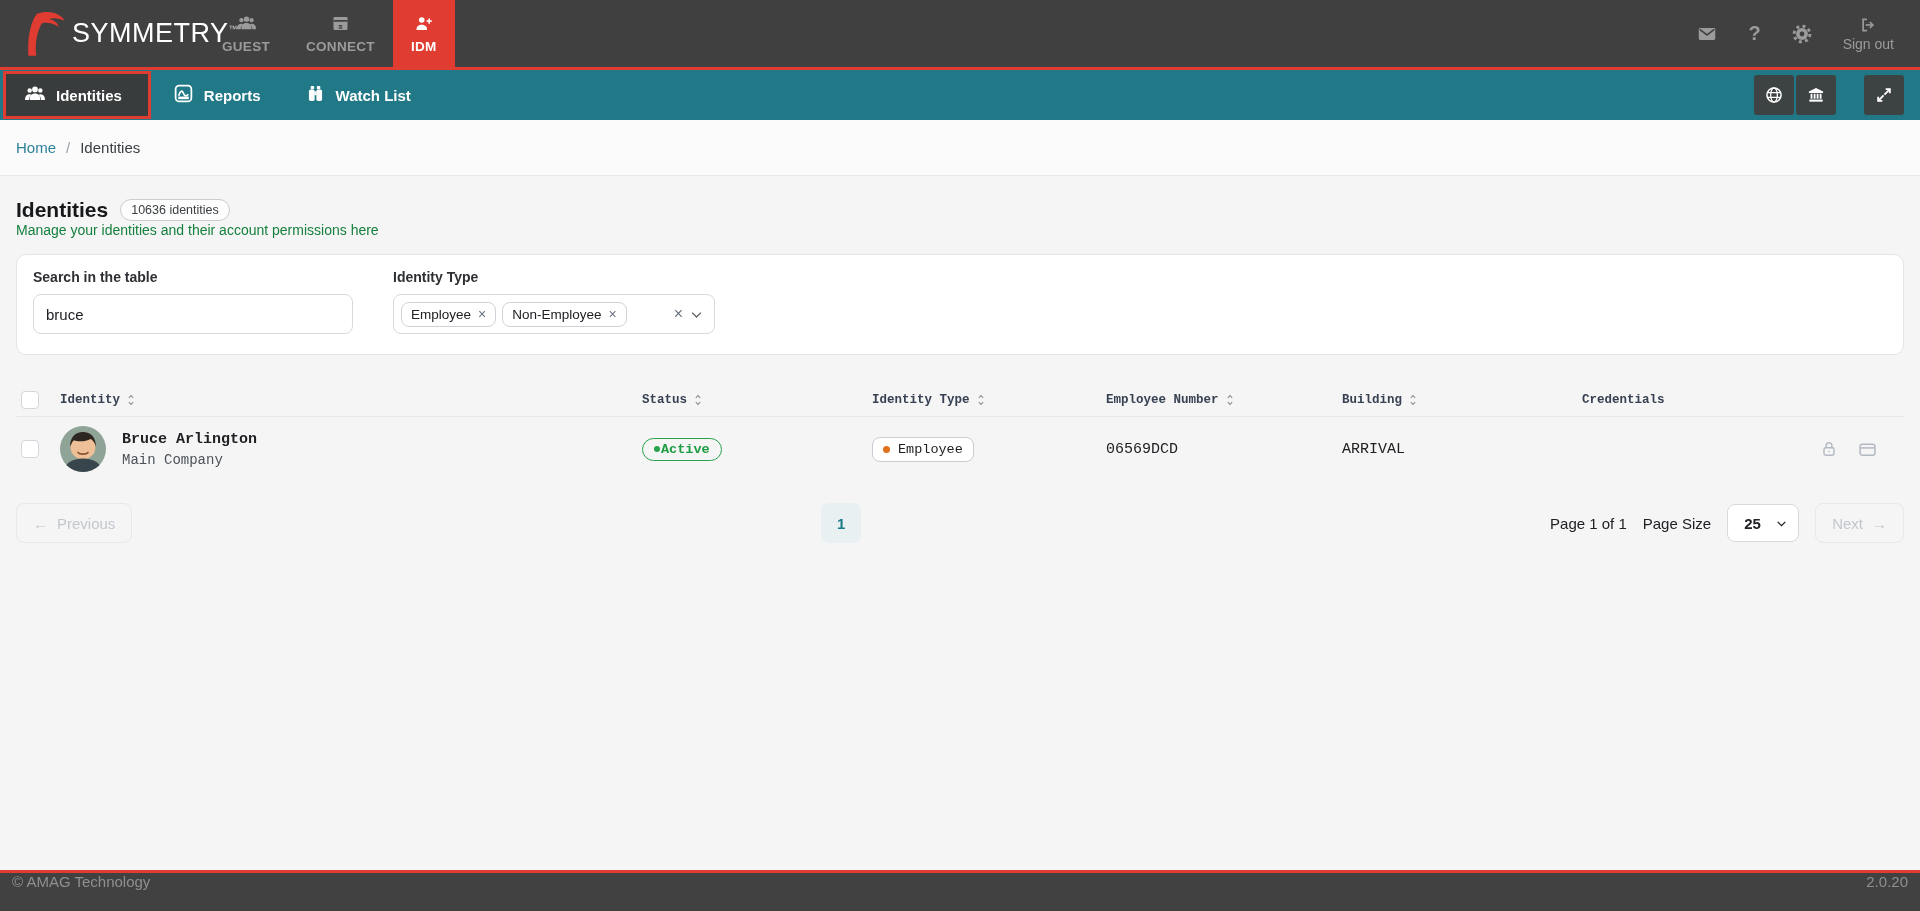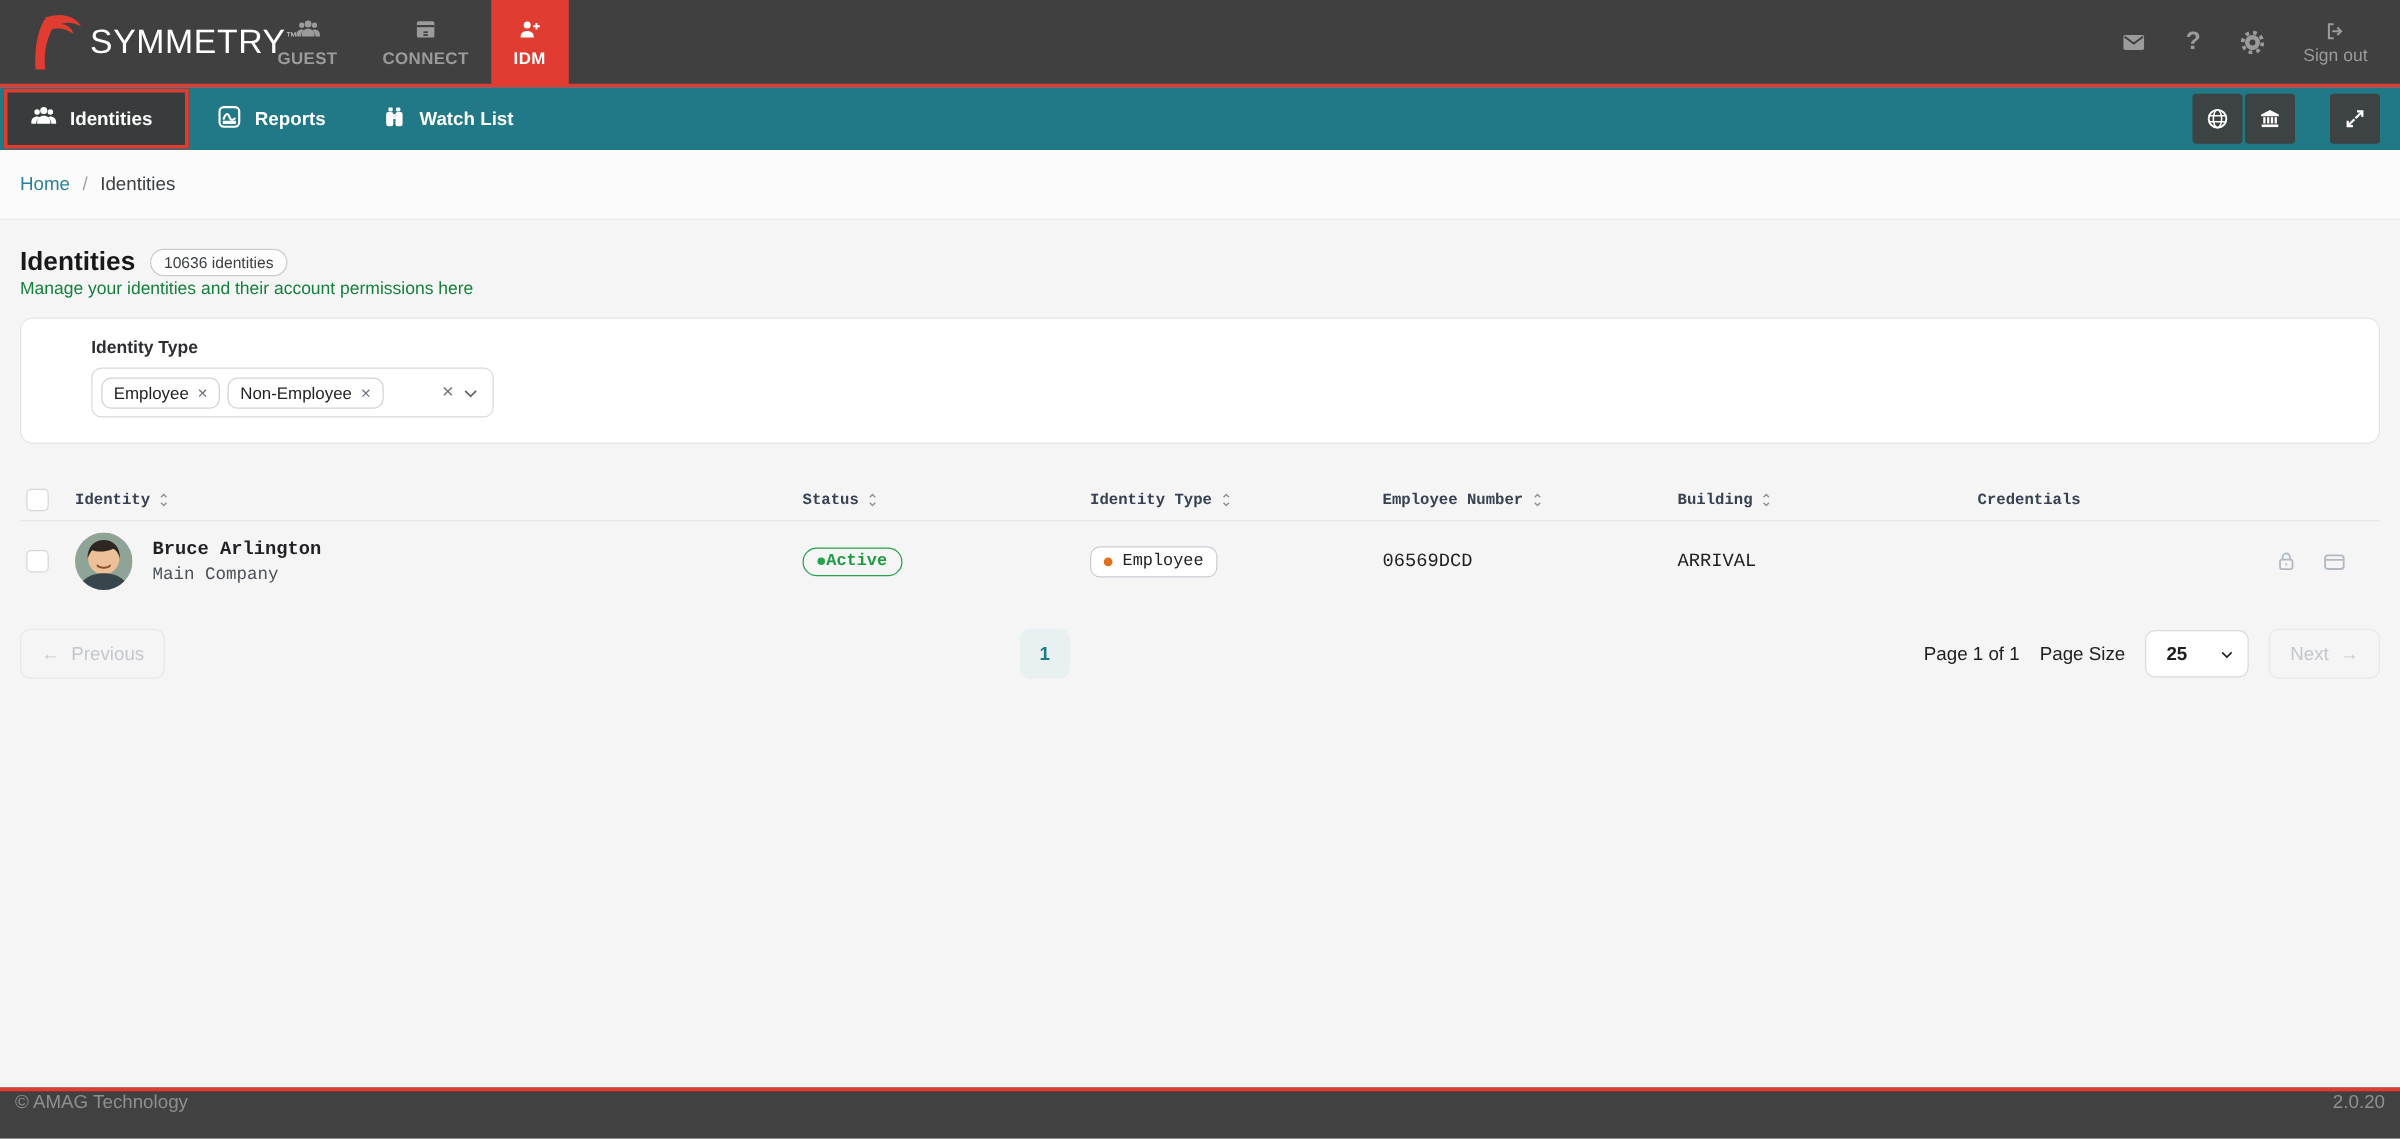--- a/index.html
+++ b/index.html
@@ -112,21 +112,21 @@
   .pagination { margin-top:22px; display:flex; align-items:center; }
   .pg-btn { display:inline-flex; align-items:center; gap:9px; height:40px; padding:0 16px;
     border:1px solid #e6e8eb; border-radius:8px; background:transparent; color:#c3c7cd;
     font-size:15px; font-family:inherit; cursor:default; }
   .pg-center { flex:1; display:flex; justify-content:center; }
   .page-num { width:40px; height:40px; border-radius:8px; background:#e9f0f2; color:#1d7a88;
     font-size:15px; font-weight:700; display:flex; align-items:center; justify-content:center;
     cursor:pointer; }
   .pg-right { display:flex; align-items:center; gap:16px; }
   .pg-text { font-size:15px; color:#202124; }
-  .size-select { width:83px; height:38px; border:1px solid #d6d9de; border-radius:8px;
+  .size-select { width:72px; height:38px; border:1px solid #d6d9de; border-radius:8px;
     background:#fff; display:flex; align-items:center; justify-content:space-between;
     padding:0 10px 0 16px; font-size:15px; font-weight:700; cursor:pointer; }
   .size-select .ms-chevron { color:#202124; }
 
   
   footer { height:41px; background:#414141; border-top:3px solid #e03c31; display:flex;
     padding:0 12px; color:#8f8f8f; font-size:15px; }
   .version { margin-left:auto; }
 </style>
 </head>
@@ -296,20 +296,24 @@
       <div>
         <div class="title-row">
           <span class="page-title">Identities</span>
           <span class="count-badge">10636 identities</span>
         </div>
         <div class="subtitle">Manage your identities and their account permissions here</div>
       </div>
     </div>
 
     <div class="filter-card">
+      <div>
+        <div class="field-label">Search in the table</div>
+        <input class="search-input" type="text" value="bruce" style="">
+      </div>
 
       <div class="type-group">
         <div class="field-label">Identity Type</div>
         <div class="multiselect">
           <span class="chip">
             <span>Employee</span>
             <span class="chip-x">×</span>
           </span>
           <span class="chip">
             <span>Non-Employee</span>

